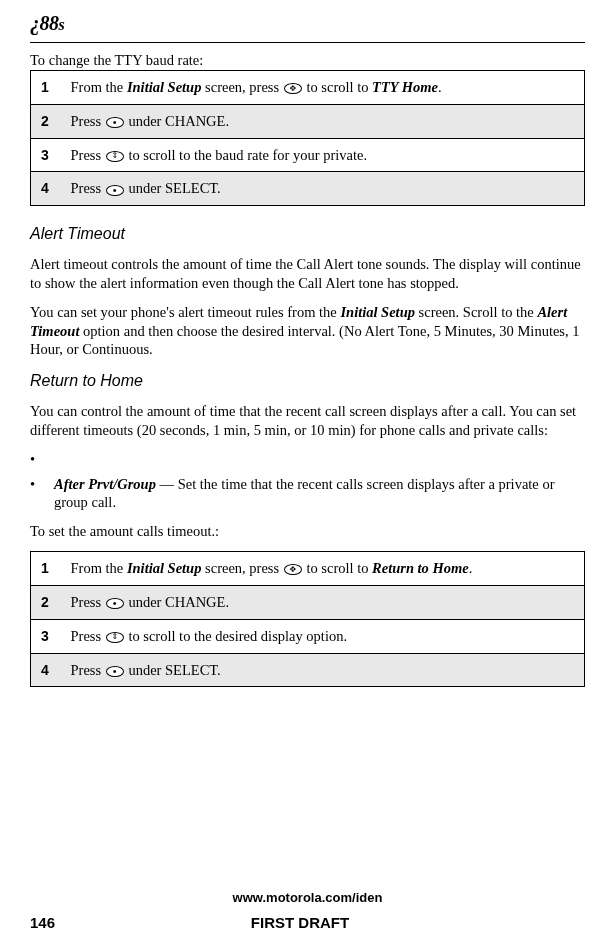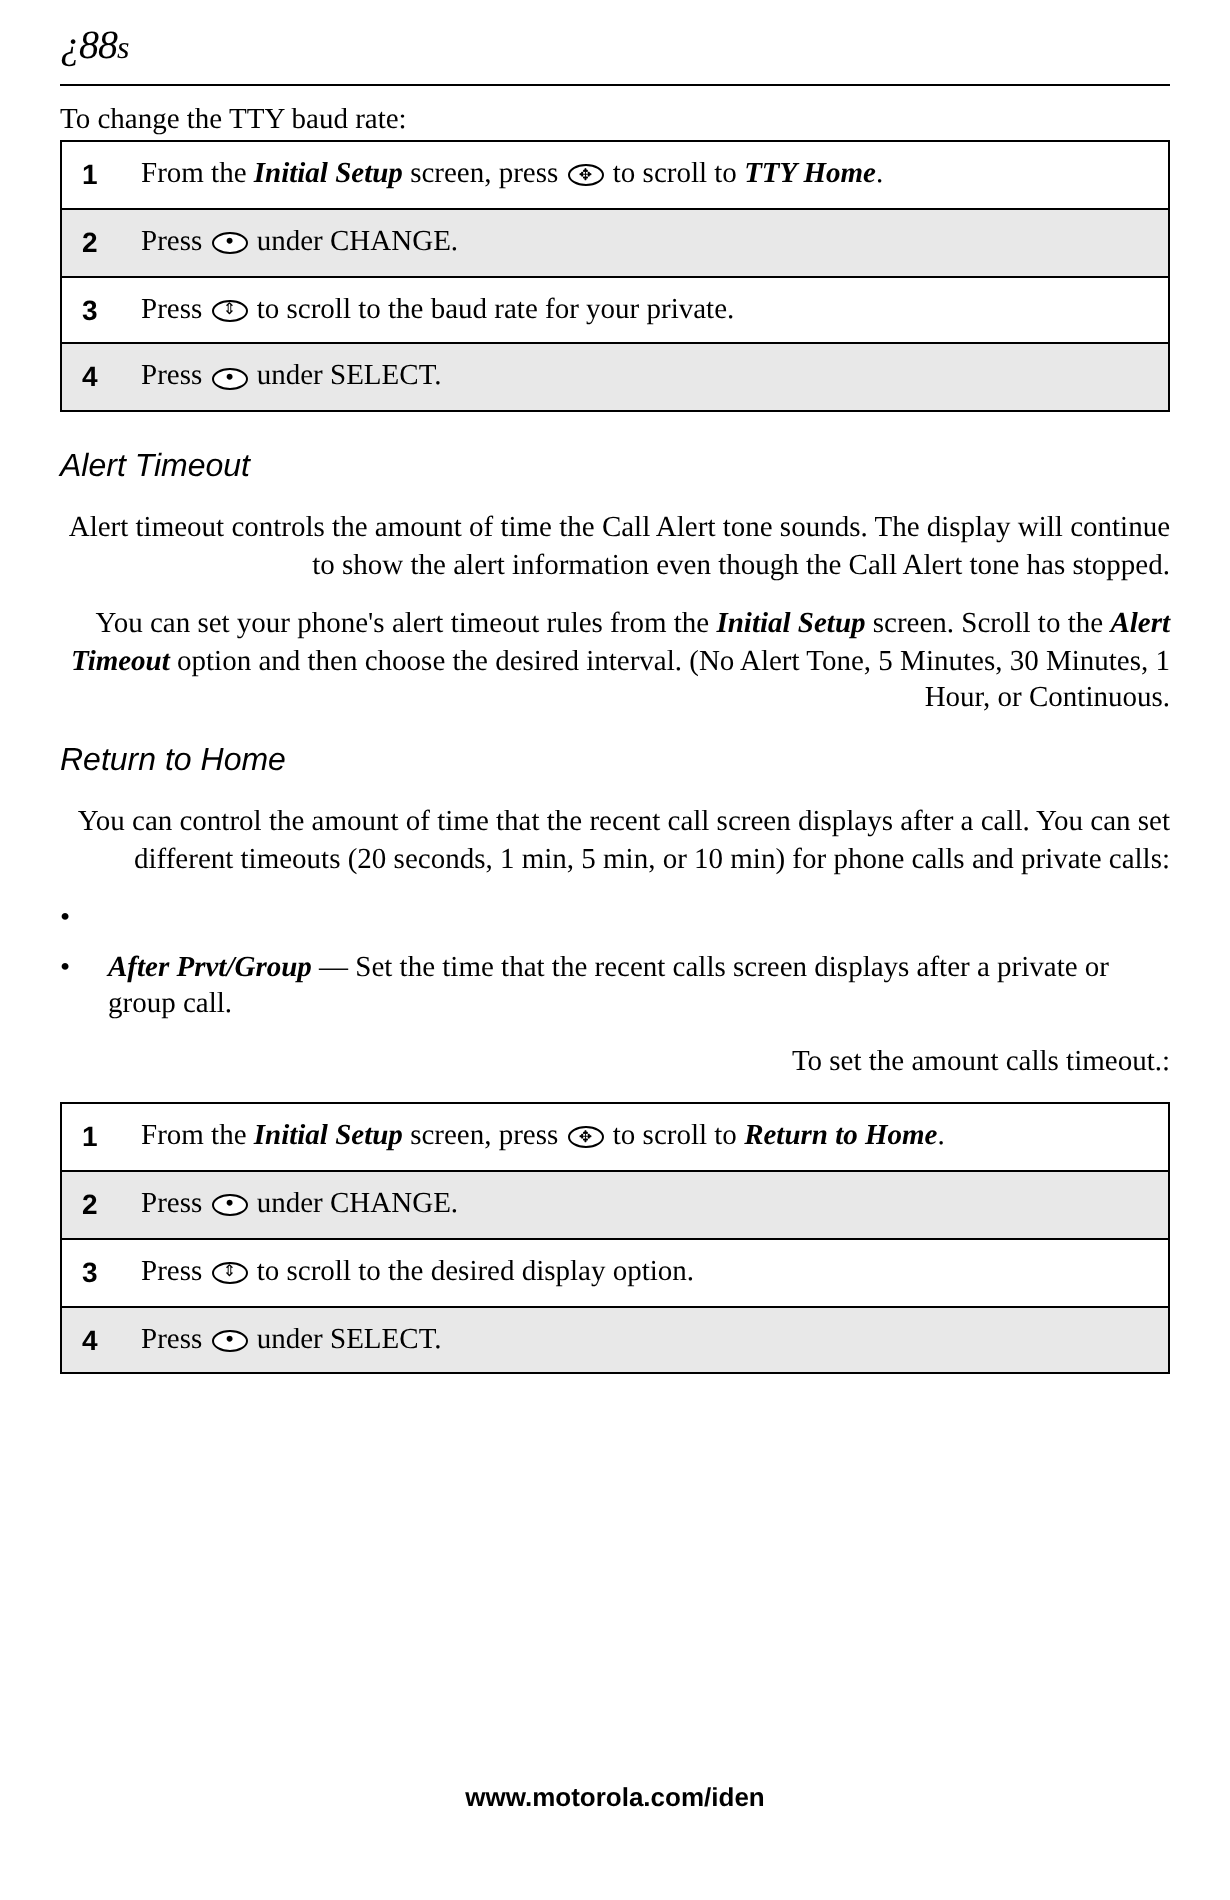--- a/index.html
+++ b/index.html
@@ -10,21 +10,21 @@
       font-size: 14.5px;
       line-height: 1.3;
       background: #fff;
       color: #000;
       position: relative;
       padding: 10px 30px 30px 30px;
     }
     .logo {
       font-family: Georgia, serif;
       font-style: italic;
-      font-weight: normal;
+      font-weight: bold;
       font-size: 20px;
       margin-bottom: 6px;
       letter-spacing: -0.5px;
     }
     .logo .s { font-size: 16px; vertical-align: baseline; }
     .hr-top { border: none; border-top: 1.5px solid #000; margin-bottom: 8px; }
     .intro { margin-bottom: 0; }
     .steps-table {
       width: 100%;
       border-collapse: collapse;
@@ -61,37 +61,37 @@
     }
     .icon-dot::after { content: "•"; font-size: 11px; }
     .section-heading {
       font-family: Arial, Helvetica, sans-serif;
       font-style: italic;
       font-size: 16px;
       font-weight: normal;
       margin-top: 12px;
       margin-bottom: 10px;
     }
-    .para { margin-bottom: 10px; text-align: right; }
+    .para { margin-bottom: 10px; }
     .bullets { list-style: none; margin-bottom: 10px; }
     .bullets li { display: flex; margin-bottom: 6px; }
     .bullets li .bmark { width: 24px; flex: none; }
     .bold { font-weight: bold; font-style: italic; }
     .footer {
       position: absolute;
       bottom: 18px;
       left: 30px;
       right: 30px;
     }
     .footer-url {
       text-align: center;
       font-family: Arial, Helvetica, sans-serif;
       font-weight: bold;
       font-size: 13px;
-      margin-bottom: 24px;
+      margin-bottom: 6px;
     }
     .footer-row {
       display: flex;
       justify-content: space-between;
       font-family: Arial, Helvetica, sans-serif;
       font-weight: bold;
       font-size: 15px;
     }
     .footer-right { flex: 1; text-align: center; margin-left: -40px; }
   </style>
@@ -157,13 +157,17 @@
   </tr>
   <tr class="shaded">
     <td class="num">4</td>
     <td><span>Press </span><span class="icon-oval icon-dot"></span><span> under SELECT.</span></td>
   </tr>
 </tbody>
   </table>
 
 <div class="footer">
   <div class="footer-url">www.motorola.com/iden</div>
+  <div class="footer-row">
+    <span>146</span>
+    <span class="footer-right">FIRST DRAFT</span>
+  </div>
 </div>
 
 </body></html>

